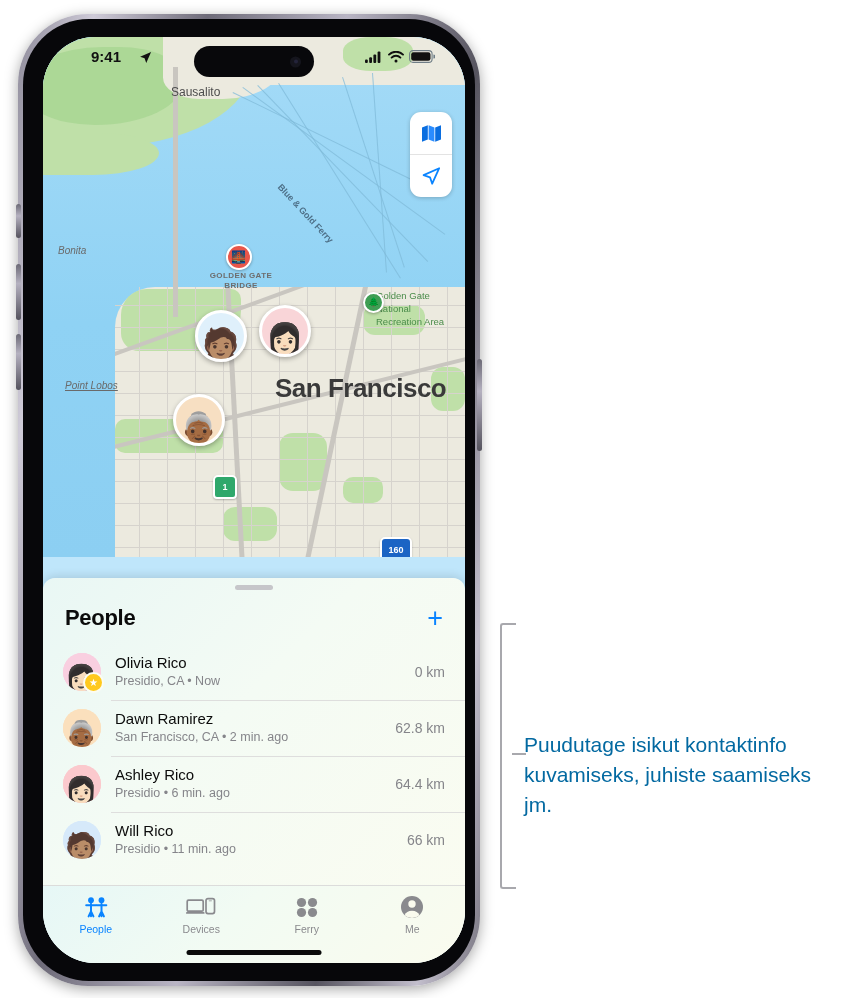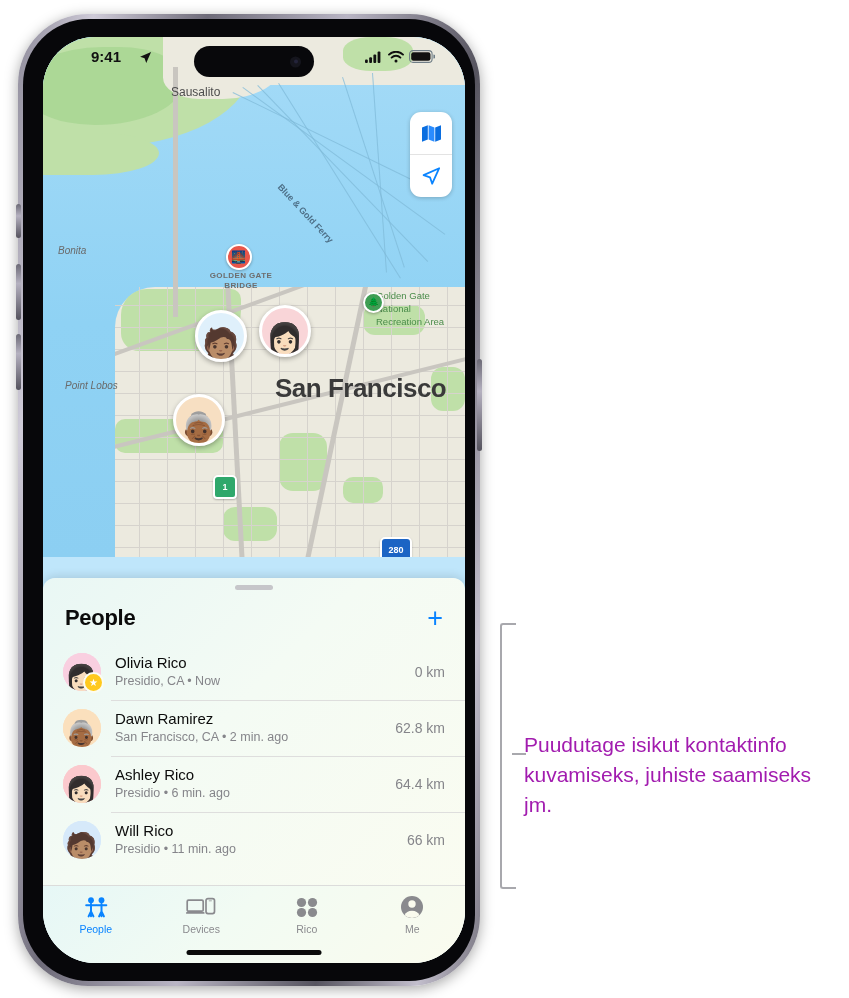--- a/index.html
+++ b/index.html
@@ -105,21 +105,21 @@
   .tab .tlabel{font-size:10.5px;color:#8a8a8e;}
   .tab.active .tlabel{color:#0a84ff;}
   #home-ind{position:absolute;left:50%;transform:translateX(-50%);bottom:8px;
             width:135px;height:5px;border-radius:3px;background:#0a0a0a;}
 
   
   #bracket{position:absolute;left:500px;top:623px;width:14px;height:262px;
            border:2px solid #a8a8ad;border-right:none;border-radius:3px 0 0 3px;}
   #bracket-stem{position:absolute;left:512px;top:753px;width:14px;height:2px;background:#a8a8ad;}
   #callout{position:absolute;left:524px;top:730px;width:320px;
-           font-size:21px;line-height:1.42;color:#a21caf;}
+           font-size:21px;line-height:1.42;color:#0369a1;}
 </style>
 </head>
 <body>
 
 <div id="phone">
   <div class="side-btn" id="btn-ring"></div>
   <div class="side-btn" id="btn-vol-up"></div>
   <div class="side-btn" id="btn-vol-dn"></div>
   <div class="side-btn" id="btn-power"></div>
 
@@ -181,41 +181,41 @@
 
         <div class="ferry-line" style="left:190px;top:55px;width:230px;transform:rotate(26deg);"></div>
         <div class="ferry-line" style="left:200px;top:50px;width:250px;transform:rotate(36deg);"></div>
         <div class="ferry-line" style="left:215px;top:48px;width:245px;transform:rotate(46deg);"></div>
         <div class="ferry-line" style="left:236px;top:46px;width:230px;transform:rotate(58deg);"></div>
         <div class="ferry-line" style="left:300px;top:40px;width:200px;transform:rotate(72deg);"></div>
         <div class="ferry-line" style="left:330px;top:36px;width:200px;transform:rotate(86deg);"></div>
 
         <div class="mlabel" style="left:128px;top:48px;font-size:12px;color:#4d4d4d;">Sausalito</div>
         <div class="mlabel italic" style="left:15px;top:208px;">Bonita</div>
-        <div class="mlabel italic" style="left:22px;top:343px;">Point Lobos</div>
+        <div class="mlabel italic" style="left:22px;top:343px;text-decoration:underline;">Point Lobos</div>
         <div class="mlabel" style="left:240px;top:145px;font-size:9px;font-weight:600;color:#4d6f87;transform:rotate(47deg);transform-origin:0 0;">Blue &amp; Gold Ferry</div>
         <div class="mlabel caps" style="left:150px;top:234px;width:96px;">GOLDEN GATE</div>
         <div class="mlabel caps" style="left:150px;top:244px;width:96px;">BRIDGE</div>
         <div class="mlabel park" style="left:333px;top:253px;">Golden Gate</div>
         <div class="mlabel park" style="left:333px;top:266px;">National</div>
         <div class="mlabel park" style="left:333px;top:279px;">Recreation Area</div>
         <div class="mlabel city" style="left:232px;top:336px;">San Francisco</div>
 
         <div class="poi" style="left:183px;top:207px;background:#e8564a;">
           <span style="color:#fff;font-size:12px;line-height:1;">🌉</span>
         </div>
         <div class="poi" style="left:320px;top:255px;background:#3f9e54;width:17px;height:17px;">
           <span style="color:#fff;font-size:9px;line-height:1;">🌲</span>
         </div>
 
         <div class="shield" style="left:170px;top:438px;width:20px;height:20px;background:#2fa86b;border:2px solid #fff;border-radius:5px 5px 4px 4px;box-shadow:0 1px 2px rgba(0,0,0,.25);">
           <span>1</span>
         </div>
         <div class="shield" style="left:337px;top:500px;width:28px;height:21px;background:#1b64c4;border:2px solid #fff;border-radius:5px;box-shadow:0 1px 2px rgba(0,0,0,.25);">
-          <span>280</span>
+          <span>160</span>
         </div>
 
         <div class="pin" style="left:152px;top:273px;background:#dff0fb;">
           <span style="font-size:30px;line-height:1;">🧑🏽</span>
         </div>
         <div class="pin" style="left:216px;top:268px;background:#f9d5d8;">
           <span style="font-size:30px;line-height:1;">👩🏻</span>
         </div>
         <div class="pin" style="left:130px;top:357px;background:#f7dfc2;">
           <span style="font-size:30px;line-height:1;">👵🏾</span>
@@ -356,21 +356,21 @@
           </div>
           <div class="tab">
             <div class="ticon">
               <svg width="24" height="22" viewBox="0 0 24 22">
                 <circle cx="6.5" cy="6.5" r="4.6" fill="#8a8a8e"></circle>
                 <circle cx="17.5" cy="6.5" r="4.6" fill="#8a8a8e"></circle>
                 <circle cx="6.5" cy="16.5" r="4.6" fill="#8a8a8e"></circle>
                 <circle cx="17.5" cy="16.5" r="4.6" fill="#8a8a8e"></circle>
               </svg>
             </div>
-            <div class="tlabel">Rico</div>
+            <div class="tlabel">Ferry</div>
           </div>
           <div class="tab">
             <div class="ticon">
               <svg width="24" height="24" viewBox="0 0 24 24">
                 <circle cx="12" cy="12" r="11" fill="#8a8a8e"></circle>
                 <circle cx="12" cy="9" r="3.7" fill="#fafbee"></circle>
                 <path d="M4.6 20.2 a7.8 6.6 0 0 1 14.8 0 A11 11 0 0 1 4.6 20.2z" fill="#fafbee"></path>
               </svg>
             </div>
             <div class="tlabel">Me</div>

